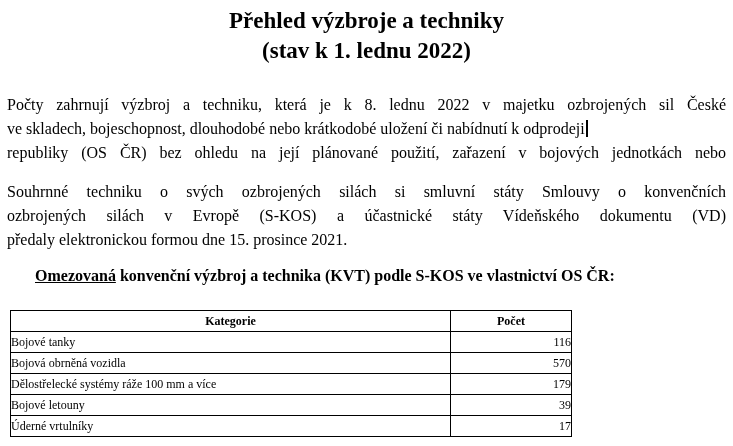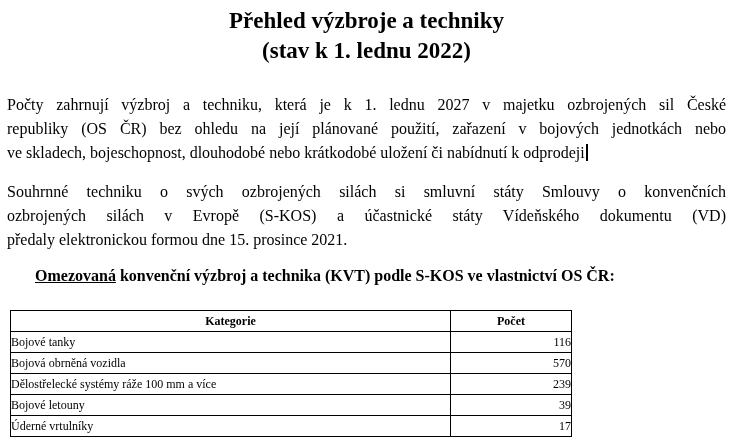--- a/index.html
+++ b/index.html
@@ -81,23 +81,23 @@
 <body>
 
 <div class="page">
 
   <h1 class="doc-title">
     <span class="tline">Přehled výzbroje a techniky</span>
     <span class="tline">(stav k 1. lednu 2022)</span>
   </h1>
 
   <div class="para" id="para1">
-    <div class="jline">Počty zahrnují výzbroj a techniku, která je k 1. lednu 2027 v majetku ozbrojených sil České</div>
+    <div class="jline">Počty zahrnují výzbroj a techniku, která je k 8. lednu 2022 v majetku ozbrojených sil České</div>
+    <div class="jline last"><span>ve skladech, bojeschopnost, dlouhodobé nebo krátkodobé uložení či nabídnutí k odprodeji</span><span class="caret"></span></div>
     <div class="jline">republiky (OS ČR) bez ohledu na její plánované použití, zařazení v bojových jednotkách nebo</div>
-    <div class="jline last"><span>ve skladech, bojeschopnost, dlouhodobé nebo krátkodobé uložení či nabídnutí k odprodeji</span><span class="caret"></span></div>
   </div>
 
   <div class="para" id="para2">
     <div class="jline">Souhrnné techniku o svých ozbrojených silách si smluvní státy Smlouvy o konvenčních</div>
     <div class="jline">ozbrojených silách v Evropě (S-KOS) a účastnické státy Vídeňského dokumentu (VD)</div>
     <div class="jline last">předaly elektronickou formou dne 15. prosince 2021.</div>
   </div>
 
   <div class="section-heading"><span class="u">Omezovaná</span><span> konvenční výzbroj a technika (KVT) podle S-KOS ve vlastnictví OS ČR:</span></div>
 
@@ -114,21 +114,21 @@
       <tr>
         <td class="cat">Bojové tanky</td>
         <td class="num">116</td>
       </tr>
       <tr>
         <td class="cat">Bojová obrněná vozidla</td>
         <td class="num">570</td>
       </tr>
       <tr>
         <td class="cat">Dělostřelecké systémy ráže 100 mm a více</td>
-        <td class="num">239</td>
+        <td class="num">179</td>
       </tr>
       <tr>
         <td class="cat">Bojové letouny</td>
         <td class="num">39</td>
       </tr>
       <tr>
         <td class="cat">Úderné vrtulníky</td>
         <td class="num">17</td>
       </tr>
     </tbody>

